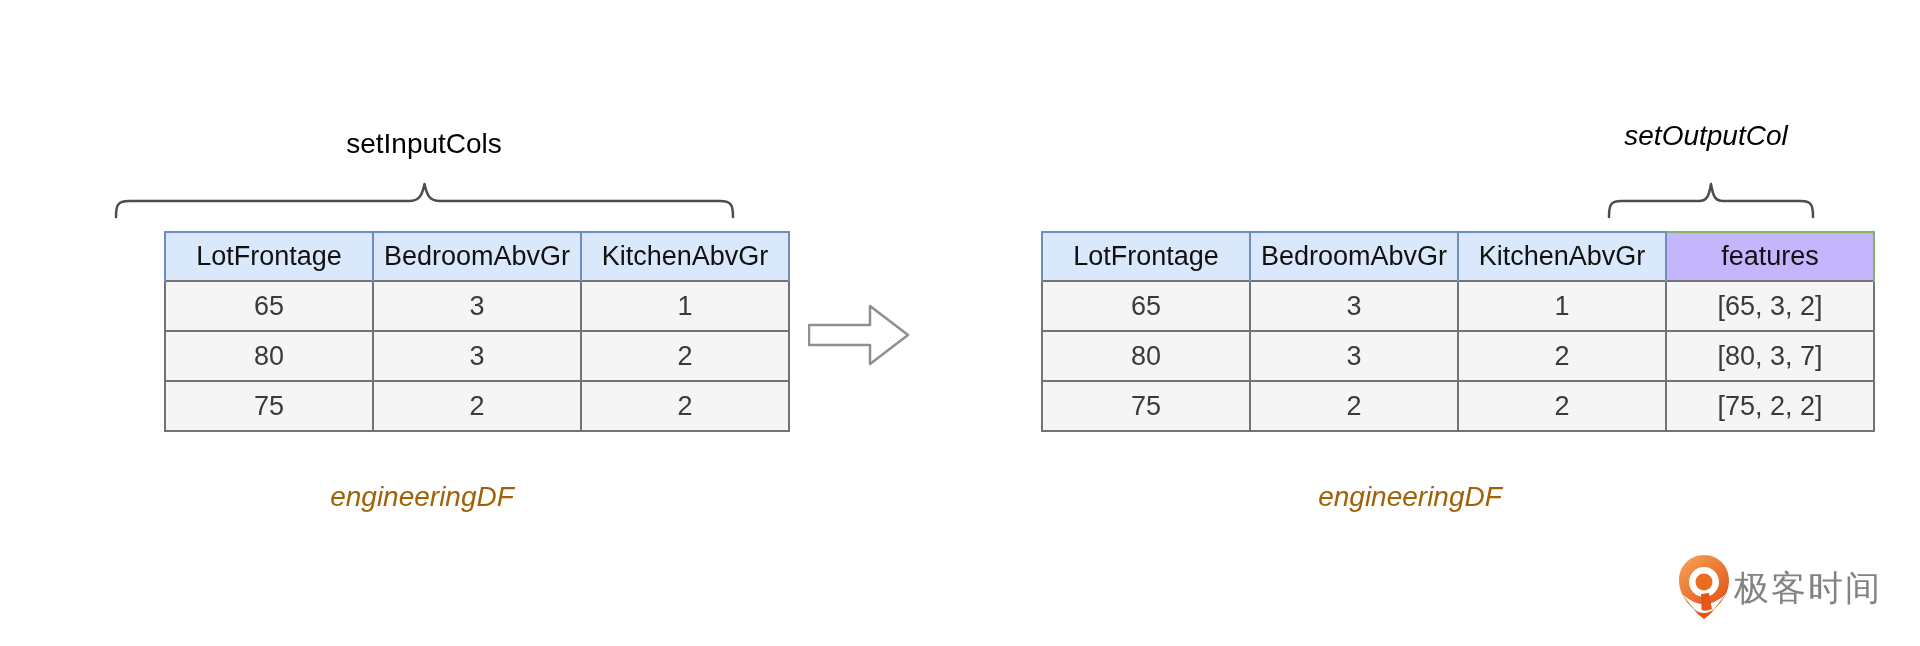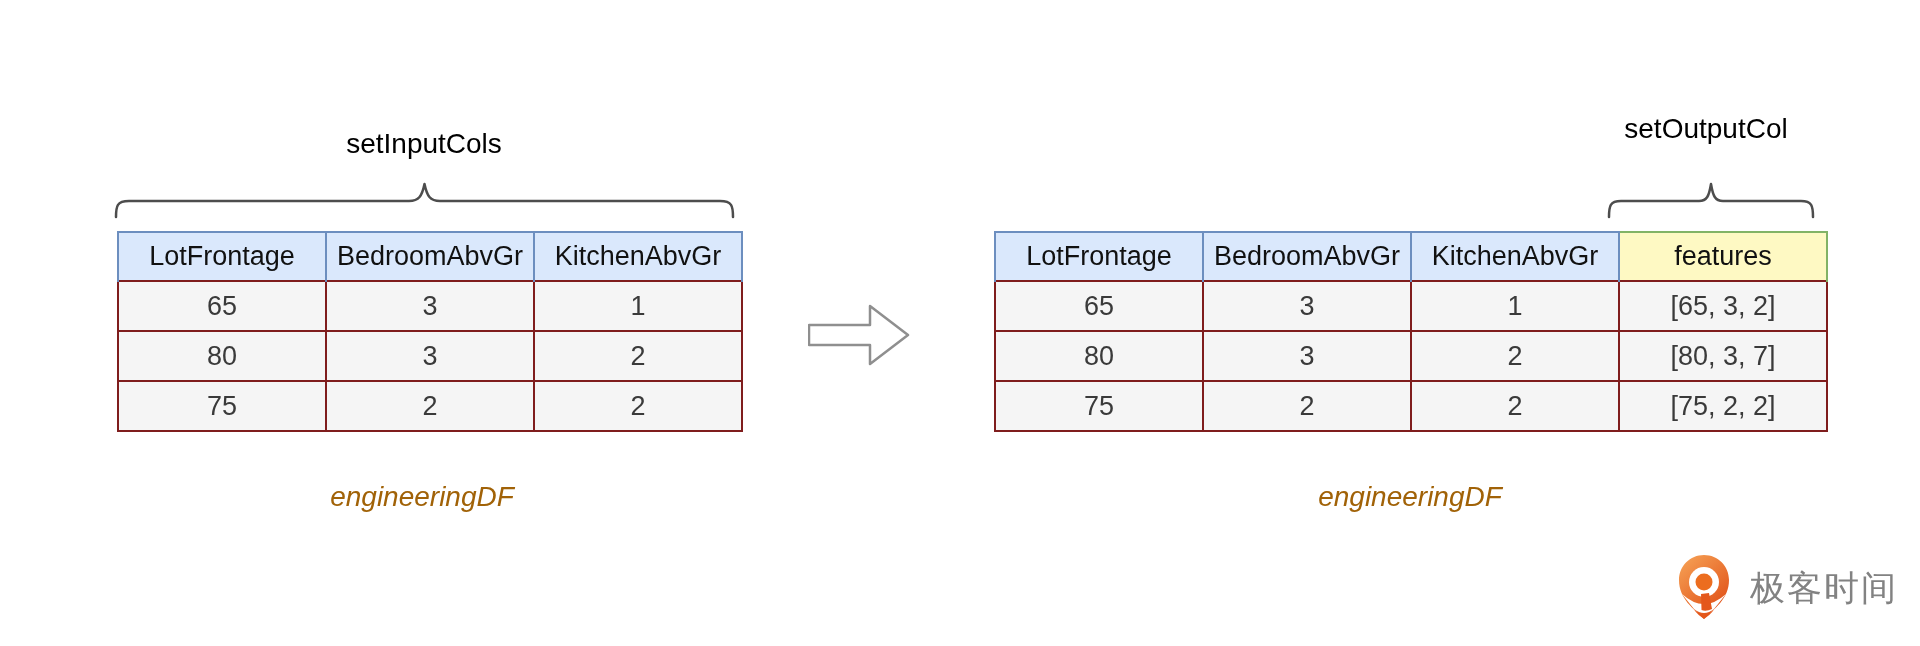--- a/index.html
+++ b/index.html
@@ -9,35 +9,35 @@
   }
   .annotation{
     position:absolute;transform:translateX(-50%);
     font-size:28px;color:#000000;white-space:nowrap;line-height:1.1;
   }
   .caption{
     position:absolute;transform:translateX(-50%);
     font-size:28px;color:#a16207;white-space:nowrap;line-height:1.1;font-style:italic;
   }
   svg.brace,svg.arrow,table.df{position:absolute;}
-  table.df{border-collapse:collapse;table-layout:fixed;}
+  table.df{border-collapse:collapse;table-layout:fixed;margin-left:47px;}
   table.df th{
     background:#dae8fc;border:2px solid #6c8ebf;border-bottom:none;
     font-weight:400;font-size:27px;color:#111111;
     width:206px;height:47px;text-align:center;vertical-align:middle;padding:0;
   }
-  table.df th.green{background:#fef9c3;border-color:#82b366;border-bottom:none;}
+  table.df th.green{background:#c4b5fd;border-color:#82b366;border-bottom:none;}
   table.df td{
-    background:#f5f5f5;border:2px solid #7f1d1d;
+    background:#f5f5f5;border:2px solid #737373;
     font-size:27px;color:#3a3a3a;
     height:48px;text-align:center;vertical-align:middle;padding:0;
   }
   .brace path{fill:none;stroke:#4d4d4d;stroke-width:2.5;stroke-linecap:round;stroke-linejoin:round;}
   .arrow path{fill:#ffffff;stroke:#8f8f8f;stroke-width:2.5;stroke-linejoin:round;}
-  .logo{position:absolute;left:1678px;top:554px;display:flex;align-items:center;gap:20px;}
+  .logo{position:absolute;left:1678px;top:554px;display:flex;align-items:center;gap:4px;}
   .logo-text{font-size:35px;color:#828282;letter-spacing:2px;line-height:1;white-space:nowrap;}
 </style>
 </head>
 <body>
 
 <div class="canvas">
 
   <div class="annotation" style="left:424px;top:129px;">setInputCols</div>
 
   <svg class="brace" style="left:114px;top:179px;" width="621" height="40" viewBox="0 0 621 40">
@@ -70,21 +70,21 @@
       </tr>
     </tbody>
   </table>
 
   <div class="caption" style="left:422px;top:482px;">engineeringDF</div>
 
   <svg class="arrow" style="left:808px;top:304px;" width="102" height="62" viewBox="0 0 102 62">
     <path d="M1 21 L62 21 L62 2 L100 31 L62 60 L62 41 L1 41 Z"></path>
   </svg>
 
-  <div class="annotation" style="left:1706px;top:114px;">setOutputCol</div>
+  <div class="annotation" style="left:1706px;top:121px;font-style:italic;">setOutputCol</div>
 
   <svg class="brace" style="left:1607px;top:179px;" width="208" height="40" viewBox="0 0 208 40">
     <path d="M2 38 C2 27 3 22 14 22 L92 22 C100 22 102 17 104 5 C106 17 108 22 116 22 L194 22 C205 22 206 27 206 38"></path>
   </svg>
 
   <table class="df" style="left:994px;top:231px;">
     <thead>
       <tr>
         <th>LotFrontage</th>
         <th>BedroomAbvGr</th>

